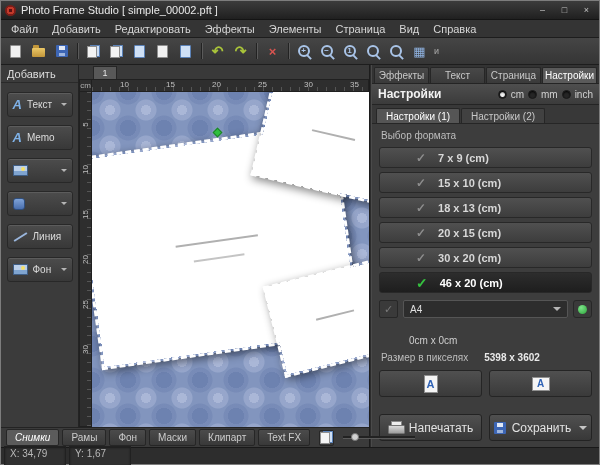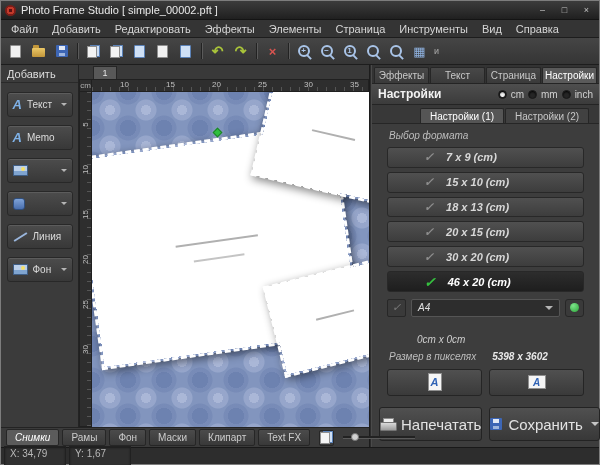--- a/index.html
+++ b/index.html
@@ -106,23 +106,23 @@
   .rtabs { height:19px; flex:0 0 19px; background:#333; display:flex; gap:1px; padding:2px 2px 0; border-bottom:1px solid #242424; }
   .rtab { flex:1; text-align:center; padding:2px 0; font-size:10px; color:#c8c8c8; background:linear-gradient(#484848,#3a3a3a); border:1px solid #262626; border-bottom:none; border-radius:2px 2px 0 0; white-space:nowrap; overflow:hidden; }
   .rtab.active { background:#5a5a5a; color:#ffffff; }
   .rheader { height:21px; flex:0 0 21px; background:linear-gradient(#4e4e4e,#3b3b3b); border-bottom:1px solid #242424; display:flex; align-items:center; padding:0 6px; }
   .rtitle { font-weight:bold; color:#f2f2f2; font-size:12px; }
   .units { margin-left:auto; display:flex; align-items:center; gap:4px; font-size:10px; color:#d2d2d2; }
   .radio { width:9px; height:9px; border-radius:50%; background:#262626; border:1px solid #1a1a1a; box-shadow:inset 0 1px 2px #000; }
   .radio.sel { background:radial-gradient(circle, #f0f0f0 0 2px, #262626 3px); }
   .subtabs { height:19px; flex:0 0 19px; background:#383838; display:flex; gap:1px; padding:3px 4px 0; border-bottom:1px solid #262626; }
   .stab { padding:2px 9px; font-size:10px; color:#c8c8c8; background:#414141; border:1px solid #262626; border-bottom:none; border-radius:2px 2px 0 0; }
-  .stab.active { background:#555555; color:#ffffff;margin-left:44px; }
-
-  .rbody { flex:1; display:flex; flex-direction:column; padding:6px 15px 4px; min-height:0;font-style:italic; }
+  .stab.active { background:#555555; color:#ffffff; }
+
+  .rbody { flex:1; display:flex; flex-direction:column; padding:6px 7px 4px; min-height:0; }
   .group-label { color:#bdbdbd; font-size:10px; margin:0 0 4px 2px; }
   .fmt { height:21px; margin:2px 0; display:flex; align-items:center; padding:0 8px 0 36px; gap:12px; background:linear-gradient(#505050,#3d3d3d); border:1px solid #282828; border-radius:3px; color:#d8d8d8; font-weight:bold; font-size:11px; }
   .fmt .chk { color:#8d8d8d; font-size:12px; line-height:1; }
   .fmt.selected { background:linear-gradient(#2d2d2d,#1e1e1e); color:#ffffff; }
   .fmt.selected .chk { color:#35c13f; font-size:14px; }
 
   .a4row { display:flex; align-items:center; gap:5px; margin:5px 0 1px; }
   .chkbox { width:19px; height:18px; flex:0 0 19px; background:#3a3a3a; border:1px solid #272727; border-radius:2px; display:flex; align-items:center; justify-content:center; color:#7a7a7a; font-size:11px; }
   .select { flex:1; height:18px; background:#2d2d2d; border:1px solid #555; border-radius:2px; display:flex; align-items:center; padding:0 6px; color:#e0e0e0; font-size:10px; }
   .sel-arrow { margin-left:auto; width:0; height:0; border:4px solid transparent; border-top-color:#b5b5b5; margin-top:4px; }
@@ -130,21 +130,21 @@
   .greendot { width:9px; height:9px; border-radius:50%; background:radial-gradient(circle at 35% 30%, #7de58a, #2ca53a); }
   .size-text { margin:16px 0 0 30px; font-size:10px; color:#cfcfcf; }
   .pixrow { display:flex; align-items:center; gap:16px; margin:6px 0 4px 2px; font-size:10px; color:#bdbdbd; }
   .pixval { font-weight:bold; color:#e9e9e9; }
   .orient-row { display:flex; gap:7px; margin:3px 0 2px; }
   .orient-btn { flex:1; height:27px; background:linear-gradient(#505050,#3a3a3a); border:1px solid #252525; border-radius:3px; display:flex; align-items:center; justify-content:center; }
   .sheet-p { width:14px; height:18px; background:#f5f5f5; border:1px solid #909090; color:#2f62b5; font-weight:bold; font-size:11px; display:flex; align-items:center; justify-content:center; }
   .sheet-l { width:18px; height:14px; background:#f5f5f5; border:1px solid #909090; color:#2f62b5; font-weight:bold; font-size:10px; display:flex; align-items:center; justify-content:center; }
 
   .actions { display:flex; gap:7px; padding:5px 7px 6px; margin-top:auto; }
-  .action-btn { flex:1; height:34px; background:linear-gradient(#505050,#383838); border:1px solid #232323; border-radius:3px; display:flex; align-items:center; justify-content:center; gap:6px; color:#e2e2e2; font-size:15px; }
+  .action-btn { flex:1; height:27px; background:linear-gradient(#505050,#383838); border:1px solid #232323; border-radius:3px; display:flex; align-items:center; justify-content:center; gap:6px; color:#e2e2e2; font-size:12px; }
   .i-print { width:15px; height:13px; position:relative; }
   .i-print::before { content:""; position:absolute; top:0; left:3px; width:9px; height:5px; background:#eeeeee; border:1px solid #8a8a8a; }
   .i-print::after { content:""; position:absolute; bottom:0; left:0; width:15px; height:7px; background:linear-gradient(#dadada,#9d9d9d); border:1px solid #747474; border-radius:1px; }
   .save-dd { width:0; height:0; border:4px solid transparent; border-top-color:#c5c5c5; margin-top:4px; margin-left:2px; }
 
   
   .statusbar { height:17px; flex:0 0 17px; background:#2d2d2d; border-top:1px solid #191919; display:flex; align-items:center; padding:0 3px; gap:3px; font-size:10px; color:#b8b8b8; }
   .scell { min-width:62px; padding:1px 8px 7px 5px; background:#303030; border:1px solid #212121; box-shadow:inset 0 1px 2px rgba(0,0,0,0.45); white-space:nowrap; }
 </style>
 </head>
@@ -160,21 +160,20 @@
     <span class="win-btn">×</span>
   </div>
 
   <div class="menubar">
     <span class="menu-item">Файл</span>
     <span class="menu-item">Добавить</span>
     <span class="menu-item">Редактировать</span>
     <span class="menu-item">Эффекты</span>
     <span class="menu-item">Элементы</span>
     <span class="menu-item">Страница</span>
-    <span class="menu-item">Инструменты</span>
     <span class="menu-item">Вид</span>
     <span class="menu-item">Справка</span>
   </div>
 
   <div class="toolbar">
     <span class="tb">
         <span class="i-page"></span>
       </span>
     <span class="tb">
         <span class="i-folder"></span>

